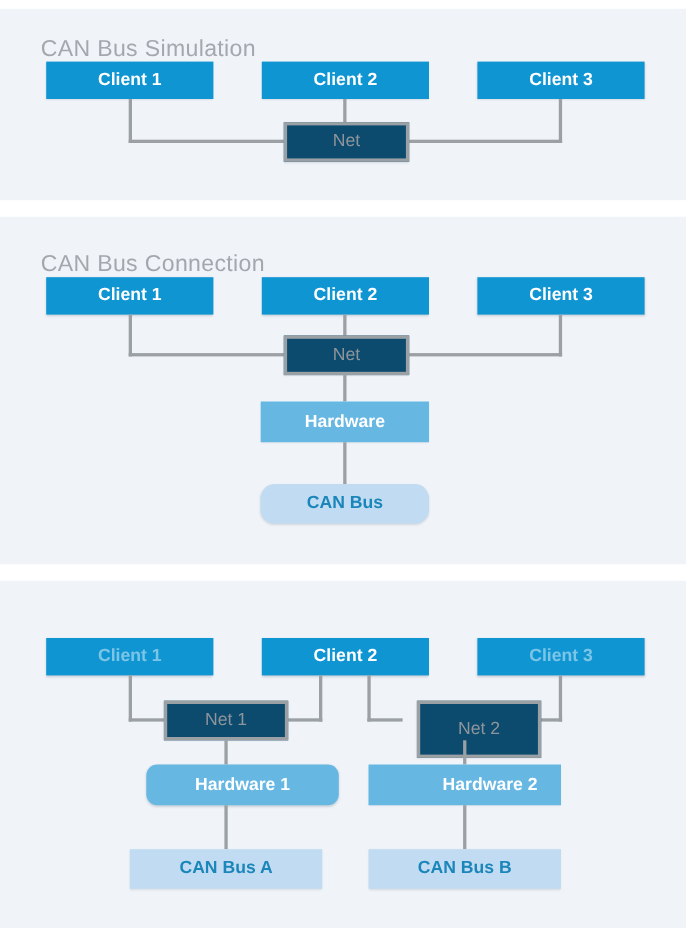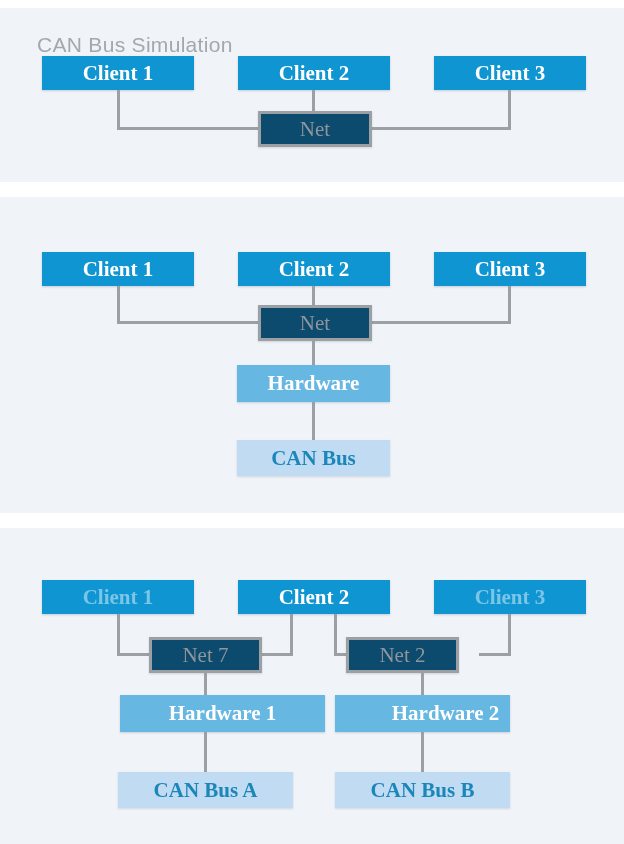--- a/index.html
+++ b/index.html
@@ -28,24 +28,23 @@
     font-weight: 400;
     letter-spacing: 0.3px;
     color: #a2a8ae;
     white-space: nowrap;
   }
   .box {
     position: absolute;
     display: flex;
     align-items: center;
     justify-content: center;
-    font-size: 21px;
+    font-size: 16px;
     white-space: nowrap;
     box-sizing: border-box;
-    font-family: Liberation Serif, serif;
   }
   .client {
     width: 152px;
     height: 34px;
     background: #1095d3;
     color: #ffffff;
     font-weight: 700;
     box-shadow: 0 1px 2px rgba(70,85,100,0.25);
   }
   .client.muted { color: rgba(255,255,255,0.45); }
@@ -96,20 +95,21 @@
     <div class="line" style="left:312px;top:82px;width:3px;height:21px;"></div>
     <div class="line" style="left:508px;top:82px;width:3px;height:40px;"></div>
     <div class="line" style="left:372px;top:119px;width:139px;height:3px;"></div>
 
     <div class="box netbox" style="left:258px;top:103px;width:114px;height:36px;">
       <span>Net</span>
     </div>
   </section>
 
   <section class="panel" style="top:197px;height:316px;">
+    <h2 class="panel-title" style="top:14px;">CAN Bus Connection</h2>
 
     <div class="box client" style="left:42px;top:55px;">
       <span>Client 1</span>
     </div>
     <div class="box client" style="left:238px;top:55px;">
       <span>Client 2</span>
     </div>
     <div class="box client" style="left:434px;top:55px;">
       <span>Client 3</span>
     </div>
@@ -122,21 +122,21 @@
 
     <div class="box netbox" style="left:258px;top:108px;width:114px;height:36px;">
       <span>Net</span>
     </div>
 
     <div class="line" style="left:312px;top:144px;width:3px;height:24px;"></div>
     <div class="box hardware" style="left:237px;top:168px;width:153px;height:37px;justify-content:center;">
       <span>Hardware</span>
     </div>
     <div class="line" style="left:312px;top:205px;width:3px;height:38px;"></div>
-    <div class="box canbus" style="left:237px;top:243px;width:153px;height:36px;">
+    <div class="box canbus" style="left:237px;top:243px;width:153px;height:36px;border-radius:13px;">
       <span>CAN Bus</span>
     </div>
   </section>
 
   <section class="panel" style="top:528px;height:316px;">
 
     <div class="box client muted" style="left:42px;top:52px;">
       <span>Client 1</span>
     </div>
     <div class="box client" style="left:238px;top:52px;">
@@ -149,30 +149,30 @@
     <div class="line" style="left:117px;top:86px;width:3px;height:42px;"></div>
     <div class="line" style="left:117px;top:125px;width:32px;height:3px;"></div>
     <div class="line" style="left:290px;top:86px;width:3px;height:42px;"></div>
     <div class="line" style="left:262px;top:125px;width:31px;height:3px;"></div>
     <div class="line" style="left:334px;top:86px;width:3px;height:42px;"></div>
     <div class="line" style="left:334px;top:125px;width:32px;height:3px;"></div>
     <div class="line" style="left:508px;top:86px;width:3px;height:42px;"></div>
     <div class="line" style="left:479px;top:125px;width:32px;height:3px;"></div>
 
     <div class="box netbox" style="left:149px;top:109px;width:113px;height:36px;">
-      <span>Net 7</span>
+      <span>Net 1</span>
     </div>
-    <div class="box netbox" style="left:346px;top:109px;width:113px;height:36px;">
+    <div class="box netbox" style="left:379px;top:109px;width:113px;height:52px;">
       <span>Net 2</span>
     </div>
 
     <div class="line" style="left:204px;top:145px;width:3px;height:22px;"></div>
     <div class="line" style="left:421px;top:145px;width:3px;height:22px;"></div>
 
-    <div class="box hardware" style="left:120px;top:167px;width:205px;height:37px;">
+    <div class="box hardware" style="left:133px;top:167px;width:175px;height:37px;border-radius:10px;">
       <span>Hardware 1</span>
     </div>
     <div class="box hardware" style="left:335px;top:167px;width:175px;height:37px;padding-left:46px;">
       <span>Hardware 2</span>
     </div>
 
     <div class="line" style="left:204px;top:204px;width:3px;height:40px;"></div>
     <div class="line" style="left:421px;top:204px;width:3px;height:40px;"></div>
 
     <div class="box canbus" style="left:118px;top:244px;width:175px;height:36px;">

